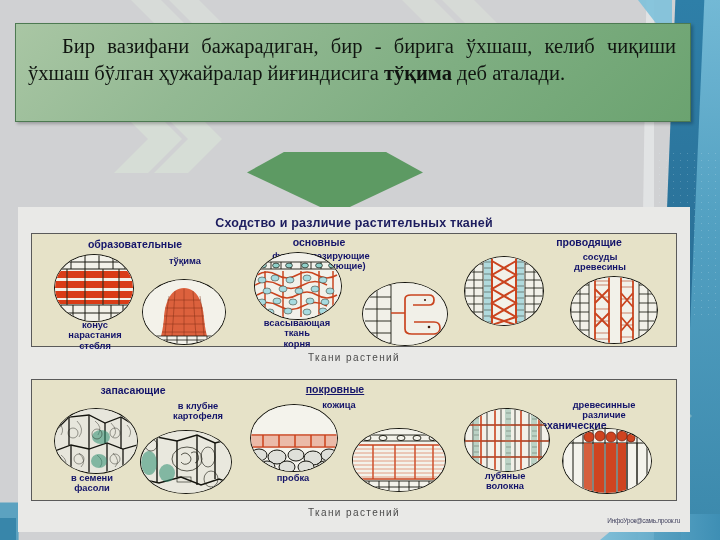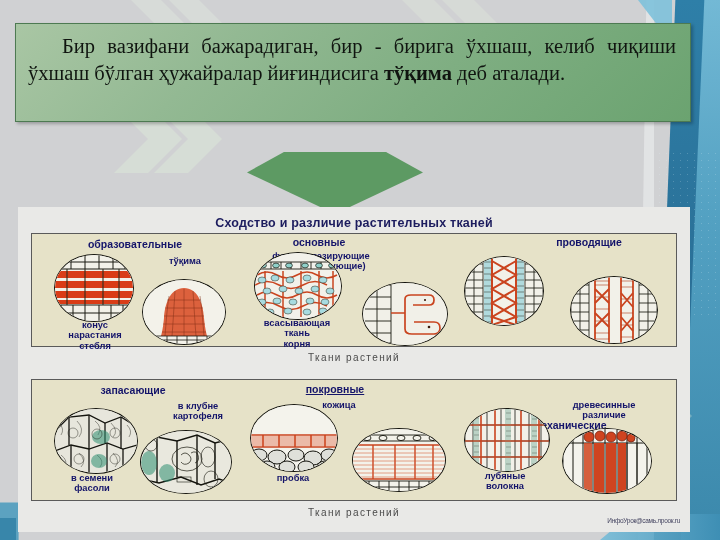--- a/index.html
+++ b/index.html
@@ -298,20 +298,22 @@
         <g stroke="#c9441f" stroke-width="1.7" fill="none">
           <path d="M28 30 h14 M42 30 v-14 q0 -4 6 -4 h18 q5 0 5 5 q0 5 -5 5 h-16"></path>
           <path d="M42 30 v16 q0 5 7 5 h22 q6 0 6 -6 q0 -6 -6 -6 h-20"></path>
         </g>
         <circle cx="66" cy="44" r="1.3" fill="#3a1a0c"></circle>
         <circle cx="62" cy="17" r="1.1" fill="#3a1a0c"></circle>
       </svg>
     </div>
 
     <div class="lbl big" style="left:492px;top:3px;width:130px;">проводящие</div>
+    <div class="lbl sm" style="left:508px;top:18px;width:120px;white-space:pre-line;">сосуды
+древесины</div>
 
     <div class="micro" style="left:432px;top:22px;width:78px;height:68px;">
       <svg width="78" height="68" viewBox="0 0 78 68">
         <rect width="78" height="68" fill="#f2f1e9"></rect>
         <g stroke="#1a1a12" stroke-width=".85" fill="none">
           <path d="M0 0 v68 M9 0 v68 M18 0 v68"></path>
           <path d="M0 7 h18 M0 15 h18 M0 23 h18 M0 31 h18 M0 39 h18 M0 47 h18 M0 55 h18 M0 63 h18"></path>
           <path d="M60 0 v68 M69 0 v68 M78 0 v68"></path>
           <path d="M60 7 h18 M60 15 h18 M60 23 h18 M60 31 h18 M60 39 h18 M60 47 h18 M60 55 h18 M60 63 h18"></path>
         </g>

